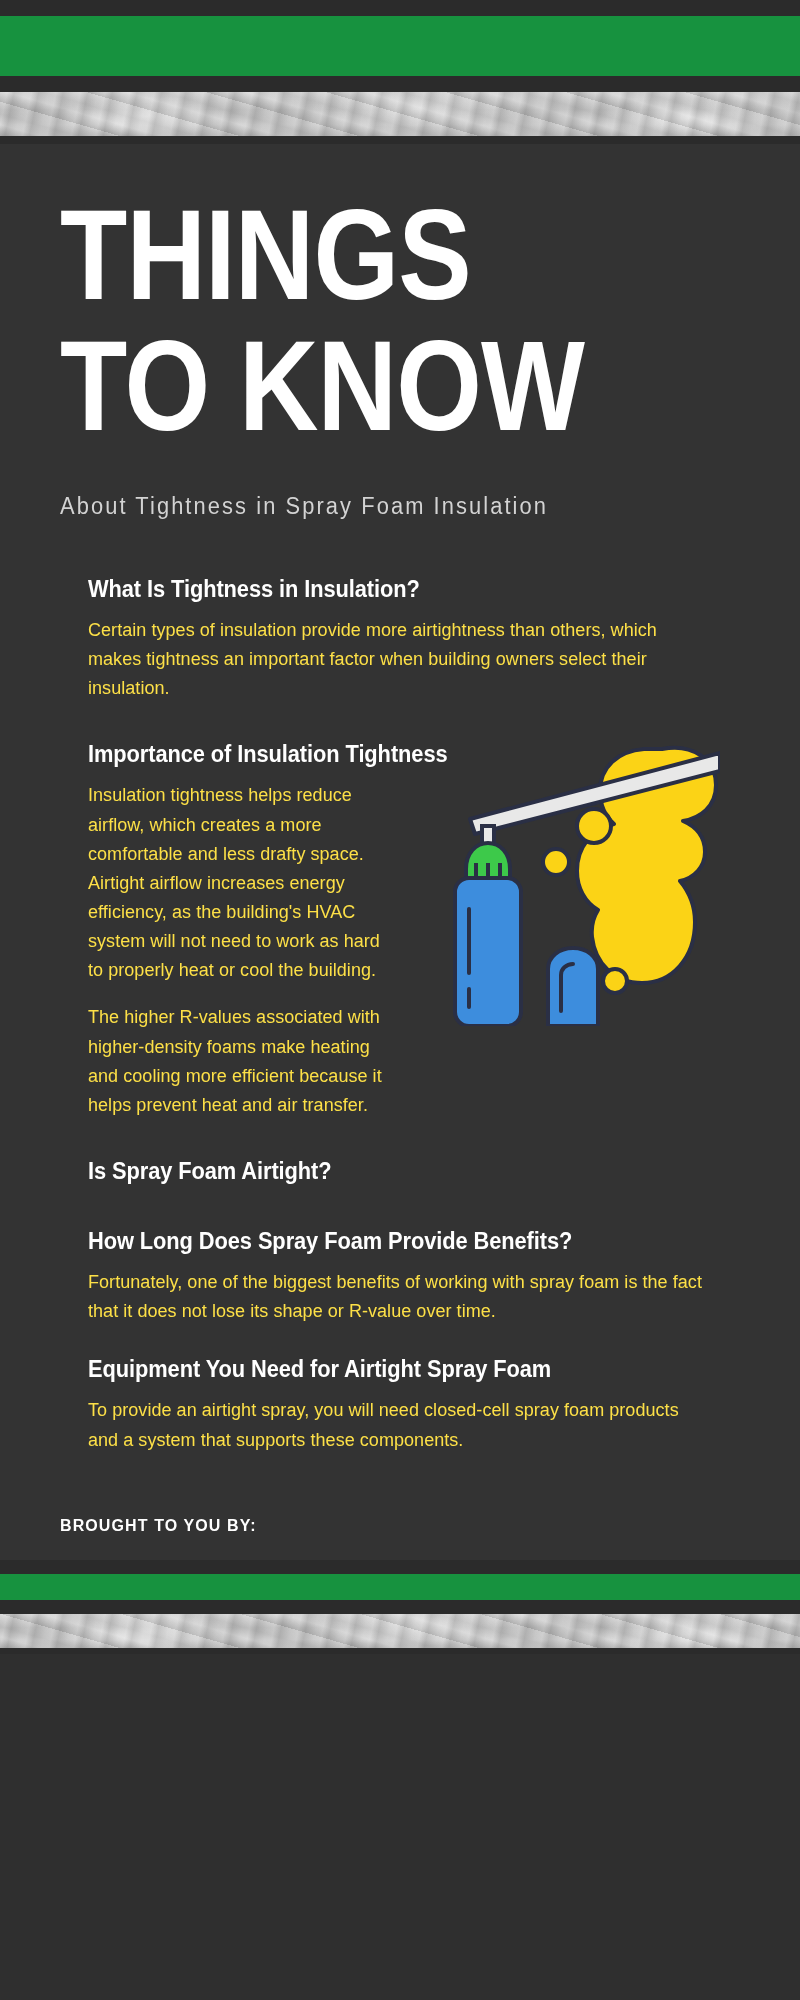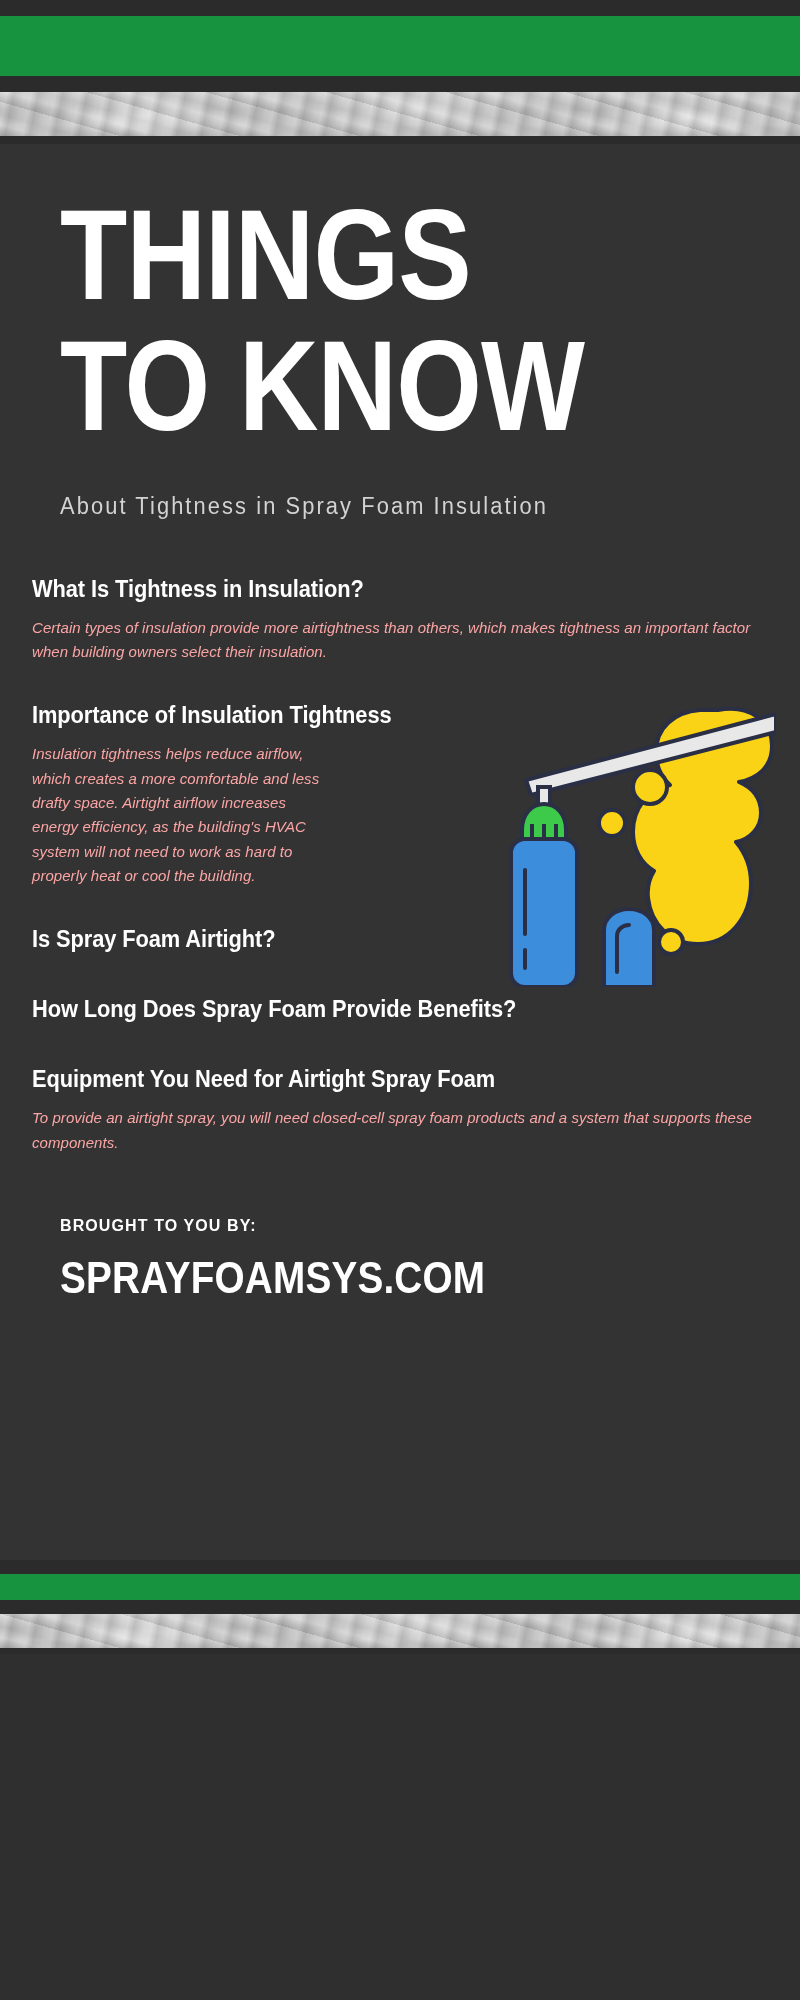--- a/index.html
+++ b/index.html
@@ -63,39 +63,38 @@
     font-family:"Liberation Sans Narrow","Liberation Sans", sans-serif;
     font-weight:300;
     font-size:23px;
     letter-spacing:2.2px;
     transform:scaleX(0.95);
     transform-origin:left center;
     white-space:nowrap;
   }
 
   
-  .content { padding:0 32px; margin-top:56px; position:relative; }
+  .content { padding:0 88px; margin-top:56px; position:relative; }
   .sec { position:relative; }
   .sec-h {
     color:#ffffff;
     font-weight:bold;
     font-size:23.5px;
     letter-spacing:-0.1px;
     transform:scaleX(0.93);
     transform-origin:left center;
     white-space:nowrap;
     margin-bottom:13px;
   }
   .sec-p {
-    color:#fca5a5;
-    font-size:15px;
+    color:#fde047;
+    font-size:18px;
     line-height:1.62;
     font-weight:400;
     letter-spacing:0.05px;
-    font-style:italic;
   }
   .sec-p + .sec-p { margin-top:18px; }
 
   .gap-lg { height:38px; }
   .gap-md { height:30px; }
 
   
   .narrow { width:300px; }
 
   
@@ -161,20 +160,21 @@
       <div class="sec-p">Certain types of insulation provide more airtightness than others, which makes tightness an important factor when building owners select their insulation.</div>
     </div>
 
     <div class="gap-lg"></div>
 
     <div class="sec">
       <div class="sec-h">Importance of Insulation Tightness</div>
 
       <div class="narrow">
         <div class="sec-p">Insulation tightness helps reduce airflow, which creates a more comfortable and less drafty space. Airtight airflow increases energy efficiency, as the building's HVAC system will not need to work as hard to properly heat or cool the building.</div>
+        <div class="sec-p">The higher R-values associated with higher-density foams make heating and cooling more efficient because it helps prevent heat and air transfer.</div>
       </div>
 
       <svg class="illus" viewBox="0 0 290 285">
 
         <g>
           <path d="M232 8
                    c30 -6 54 10 54 36
                    c0 22 -16 33 -33 36
                    c14 6 22 17 22 31
                    c0 15 -11 26 -25 29
@@ -219,20 +219,21 @@
     <div class="gap-lg"></div>
 
     <div class="sec">
       <div class="sec-h">Is Spray Foam Airtight?</div>
     </div>
 
     <div class="gap-md"></div>
 
     <div class="sec">
       <div class="sec-h">How Long Does Spray Foam Provide Benefits?</div>
+      <div class="sec-p">Fortunately, one of the biggest benefits of working with spray foam is the fact that it does not lose its shape or R-value over time.</div>
     </div>
 
     <div class="gap-md"></div>
 
     <div class="sec">
       <div class="sec-h">Equipment You Need for Airtight Spray Foam</div>
       <div class="sec-p">To provide an airtight spray, you will need closed-cell spray foam products and a system that supports these components.</div>
     </div>
   </div>
 

